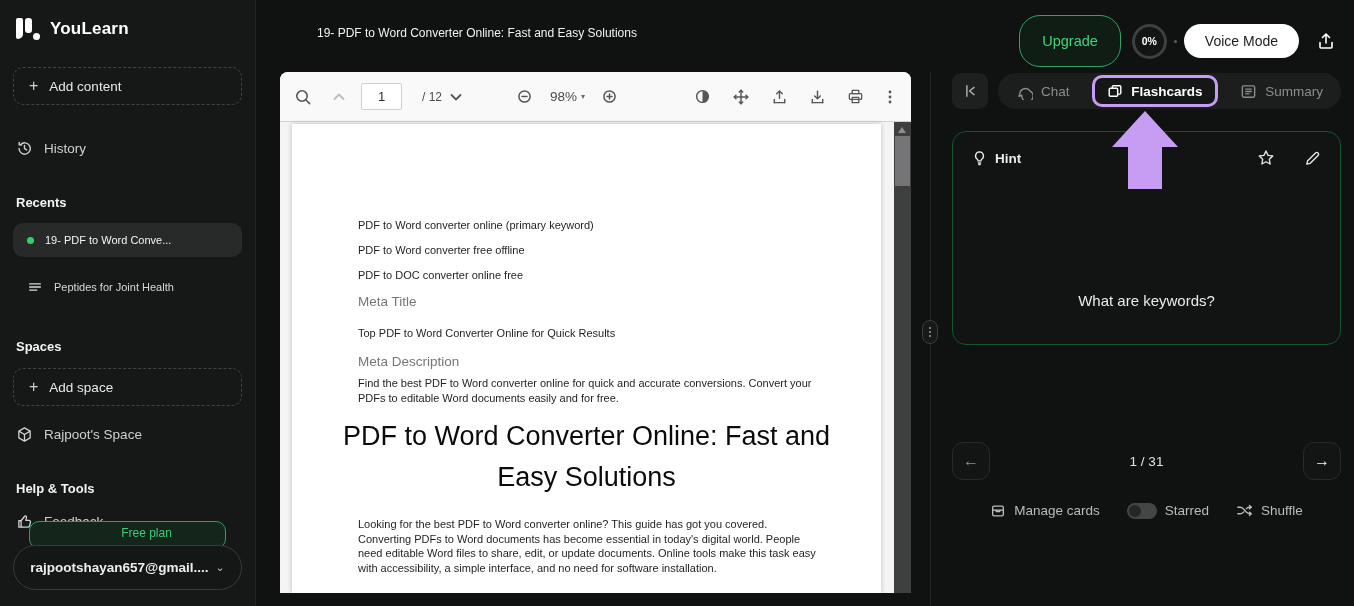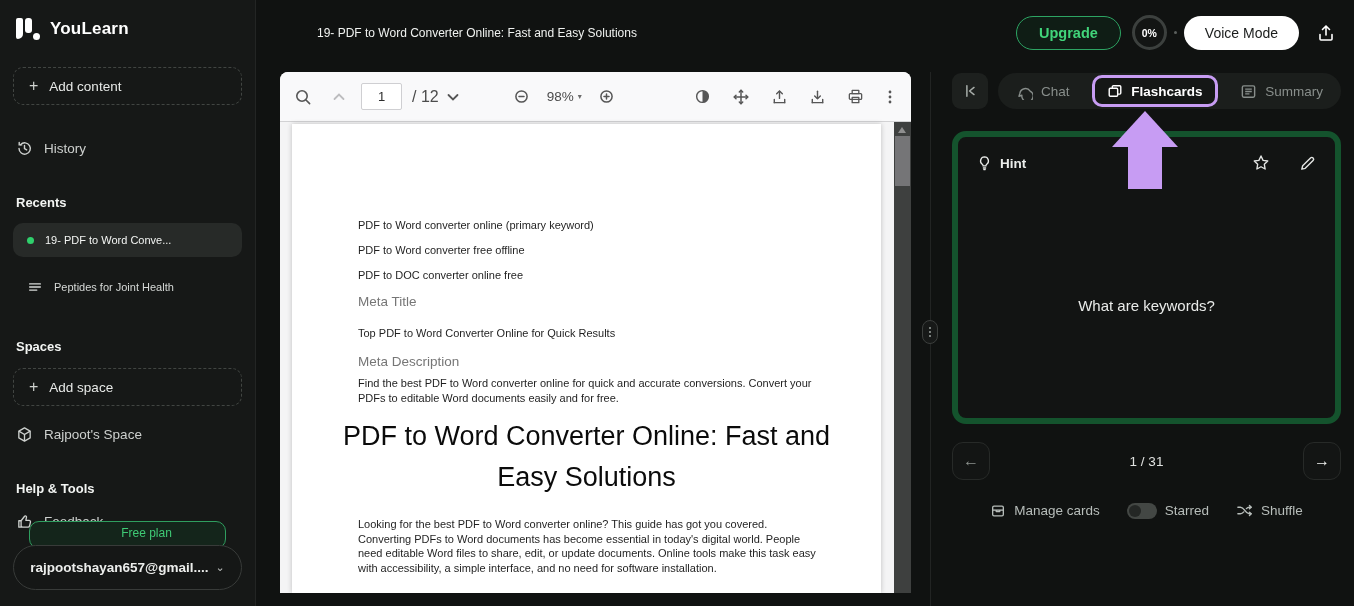--- a/index.html
+++ b/index.html
@@ -27,33 +27,33 @@
   .recent-item { margin-top:13px; height:34px; display:flex; align-items:center; gap:11px; padding:0 14px; border-radius:10px; font-size:11px; color:#d6d9d7; cursor:pointer; white-space:nowrap; overflow:hidden; }
   .recent-item.active { background:#272a28; color:#f3f5f3; font-weight:500; }
   .green-dot { width:7px; height:7px; border-radius:50%; background:#2fd06c; flex:none; }
   .plan-pill { position:absolute; left:29px; right:29px; bottom:57px; height:28px; border:1px solid #2f9e5f; border-radius:10px; background:#14251b; color:#3fca75; font-size:12px; text-align:center; padding-top:4px;padding-left:38px; }
   .account-btn { position:absolute; left:13px; right:13px; bottom:16px; height:45px; background:#151716; border:1px solid #383b39; border-radius:23px; display:flex; align-items:center; justify-content:center; gap:7px; color:#eceeec; font-size:13.5px; font-weight:700; cursor:pointer; }
   .account-btn .chev { font-size:11px; color:#b9bcba; font-weight:400; }
 
   
   .page-title { position:absolute; left:293px; top:26px; color:#f0f2f0; font-size:12px; font-weight:500;margin-left:24px; }
   .header-right { position:absolute; right:18px; top:15px; display:flex; align-items:center; gap:11px; }
-  .upgrade-btn { padding:8px 22px; border:1.5px solid #2da463; border-radius:21px; background:#0f1d15; color:#41d47a; font-size:14.5px; font-weight:700; cursor:pointer; }
+  .upgrade-btn { padding:17px 22px; border:1.5px solid #2da463; border-radius:21px; background:#0f1d15; color:#41d47a; font-size:14.5px; font-weight:400; cursor:pointer; }
   .progress-badge { width:35px; height:35px; border-radius:50%; border:3px solid #3c403e; color:#fff; font-size:10.5px; font-weight:700; display:flex; align-items:center; justify-content:center; background:#131514; }
   .sep-dot { width:3px; height:3px; border-radius:50%; background:#5c605e; margin:0 -4px; }
   .voice-btn { padding:9px 21px; border-radius:19px; background:#fff; color:#1a1c1b; font-size:14px; font-weight:500; border:none; cursor:pointer; }
   .share-btn { margin-left:6px; color:#fff; cursor:pointer; }
 
   
   .pdf-viewer { position:absolute; left:280px; top:72px; width:631px; height:521px; border-radius:8px 8px 0 0; overflow:hidden; background:#f4f4f5; }
   .pdf-toolbar { height:50px; background:#f9f9fa; border-bottom:1px solid #d2d2d4; display:flex; align-items:center; padding:0 14px; color:#555; }
   .tb-icon { color:#565656; cursor:pointer; flex:none; }
   .tb-icon.disabled { color:#bdbdbf; }
   .page-input { width:41px; height:27px; border:1px solid #cfcfd2; border-radius:2px; background:#fff; text-align:center; font-size:13px; color:#2c2c2c; font-family:"Liberation Sans", sans-serif; }
-  .page-total { font-size:16px; color:#4c4c4c; margin:0 6px 0 10px; }
+  .page-total { font-size:12px; color:#4c4c4c; margin:0 6px 0 20px; }
   .zoom-val { font-size:13.5px; color:#4c4c4c; cursor:pointer; display:flex; align-items:center; gap:4px; }
   .zoom-val .caret { font-size:8px; color:#6b6b6b; }
   .pdf-body { position:absolute; top:50px; left:0; right:0; bottom:0; }
   .pdf-page { position:absolute; left:12px; right:30px; top:2px; bottom:0; background:#fff; box-shadow:0 0 5px rgba(0,0,0,.22); overflow:hidden; }
   .doc { padding-top:73px; color:#1f1f1f; }
   .doc-h2 { margin-left:66px; color:#767676; font-size:13.5px; font-weight:400; }
   .kw-line { margin:13px 0 0 66px; font-size:11px; line-height:12px; }
   .kw-first { margin-top:22px; }
   .doc-h2.mt-title { margin-top:13px; }
   .doc-line { margin:18px 0 0 66px; font-size:11px; }
@@ -74,21 +74,21 @@
   .panel { position:absolute; left:952px; top:72px; right:13px; bottom:0; }
   .panel-top { display:flex; align-items:center; margin-top:1px; }
   .collapse-btn { width:36px; height:36px; border-radius:9px; background:#1d201e; color:#a7ada9; display:flex; align-items:center; justify-content:center; cursor:pointer; flex:none; }
   .tabbar { flex:1; margin-left:10px; height:36px; background:#1b1e1c; border-radius:18px; display:flex; align-items:center; justify-content:space-between; padding:0 10px; }
   .tab { display:flex; align-items:center; gap:8px; color:#888e8b; font-size:13.5px; cursor:pointer; padding:0 8px; }
   .tab-active-wrap { border:3px solid #c79cf3; border-radius:10px; padding:5px 12px; display:flex; align-items:center; gap:8px; color:#fff; font-size:13.5px; font-weight:600; cursor:pointer; background:#15171
 
 6; position:relative; z-index:3; background:#151716; }
   .ann-arrow-head { position:absolute; top:39px; left:160px; width:0; height:0; border-left:33px solid transparent; border-right:33px solid transparent; border-bottom:36px solid #c79cf3; z-index:4; }
   .ann-arrow-shaft { position:absolute; top:74px; left:176px; width:34px; height:43px; background:#c79cf3; z-index:4; }
-  .flashcard { position:absolute; top:59px; left:0; right:0; height:293px; border:6px solid #14532d; border-radius:14px; background:#121413; }
+  .flashcard { position:absolute; top:59px; left:0; right:0; height:214px; border:1px solid #14532d; border-radius:14px; background:#121413; }
   .card-head { display:flex; align-items:center; padding:17px 19px 0 19px; }
   .hint-label { display:flex; align-items:center; gap:8px; color:#eaecea; font-size:13.5px; font-weight:600; }
   .card-actions { margin-left:auto; display:flex; align-items:center; gap:29px; color:#e3e5e3; }
   .card-actions svg { cursor:pointer; }
   .card-question { position:absolute; top:160px; left:0; right:0; text-align:center; color:#e9ebe9; font-size:15px; font-weight:500; }
   .pager { position:absolute; top:370px; left:0; right:0; height:38px; display:flex; align-items:center; }
   .pager-btn { width:38px; height:38px; border:1px solid #272a28; border-radius:11px; background:#131514; display:flex; align-items:center; justify-content:center; font-size:16px; cursor:pointer; }
   .pager-prev { color:#8d938f; }
   .pager-next { margin-left:auto; color:#f2f4f2; }
   .pager-count { position:absolute; left:0; right:0; text-align:center; color:#e0e2e0; font-size:13.5px; }

